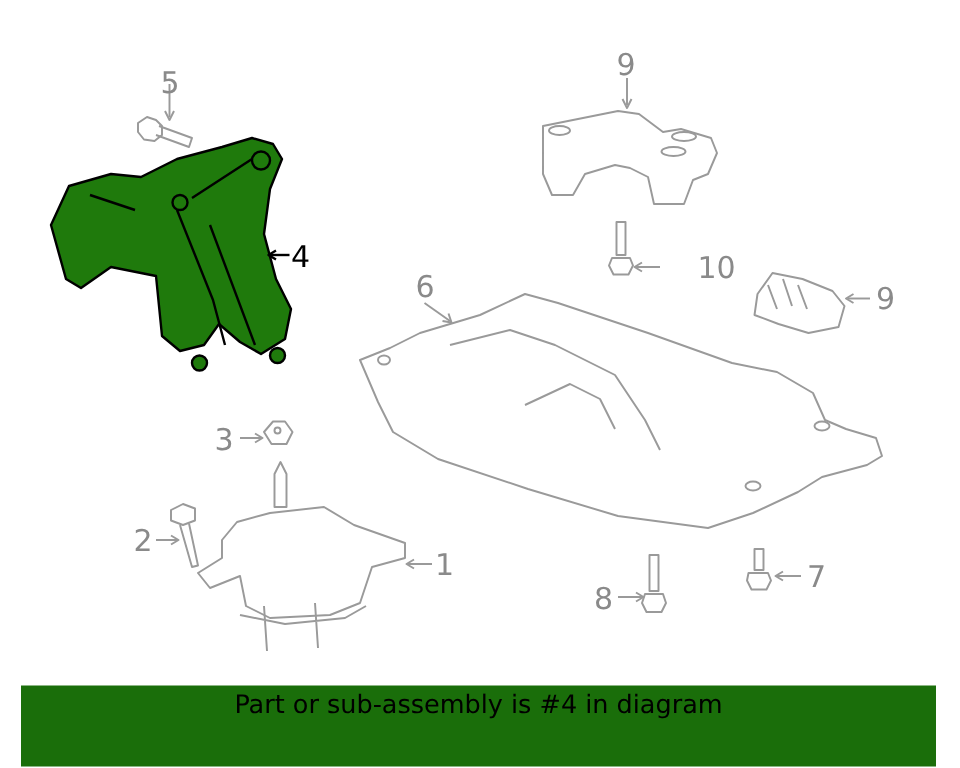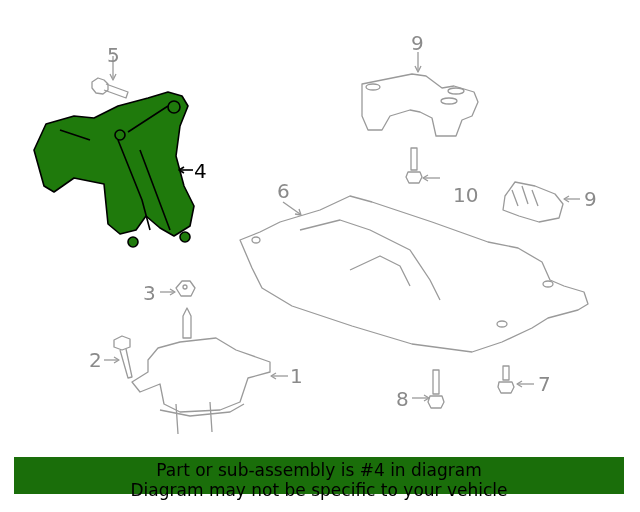--- a/index.html
+++ b/index.html
@@ -1,20 +1,20 @@
 <!DOCTYPE html>
 <html><head>
 <meta charset="utf-8">
 <style>
   html, body { margin: 0; padding: 0; background: #ffffff; }
   body { width: 640px; height: 512px; position: relative; overflow: hidden; font-family: "DejaVu Sans", sans-serif; }
   #diagram { position: absolute; left: 0; top: 0; width: 640px; height: 512px; }
   .callout { position: absolute; font-size: 20px; color: #8a8a8a; line-height: 1; }
   .callout.active { color: #000000; }
-  #banner { position: absolute; left: 14px; top: 457px; width: 610px; height: 37px; background: #1a6e0a; color: #000; text-align: center; font-size: 17px; line-height: 20px; padding-top: 3px; box-sizing: border-box; }
+  #banner { position: absolute; left: 14px; top: 457px; width: 610px; height: 54px; background: #1a6e0a; color: #000; text-align: center; font-size: 17px; line-height: 20px; padding-top: 3px; box-sizing: border-box; }
   #banner div { white-space: nowrap; }
 </style>
 </head>
 <body>
 
 <svg id="diagram" viewBox="0 0 640 512" xmlns="http://www.w3.org/2000/svg">
   <g fill="none" stroke="#9a9a9a" stroke-width="1.3" stroke-linejoin="round">
 
     <g>
       <path d="M92 82 l6 -4 l6 2 l4 4 l0 6 l-5 4 l-7 -1 l-4 -5 z"></path>
@@ -102,25 +102,24 @@
     <circle cx="185" cy="237" r="5" fill="#1f7a0c"></circle>
     <path fill="none" d="M118 140 l24 60 l8 30 M128 132 l40 -26 M140 150 l30 80 M60 130 l30 10"></path>
     <line x1="180" y1="170" x2="193" y2="170"></line>
     <path d="M184 167 l-5 3 l5 3" fill="none"></path>
   </g>
 </svg>
 
 <span class="callout" style="left:107px;top:45px;">5</span>
 <span class="callout" style="left:411px;top:33px;">9</span>
 <span class="callout active" style="left:194px;top:161px;">4</span>
-<span class="callout" style="left:453px;top:168px;margin-top:17px;">10</span>
+<span class="callout" style="left:465px;top:168px;">10</span>
 <span class="callout" style="left:277px;top:181px;">6</span>
 <span class="callout" style="left:584px;top:189px;">9</span>
 <span class="callout" style="left:143px;top:283px;">3</span>
 <span class="callout" style="left:89px;top:350px;">2</span>
 <span class="callout" style="left:290px;top:366px;">1</span>
 <span class="callout" style="left:538px;top:374px;">7</span>
 <span class="callout" style="left:396px;top:389px;">8</span>
 
 <div id="banner">
   <div>Part or sub-assembly is #4 in diagram</div>
-  <div>Diagram may not be specific to your vehicle</div>
 </div>
 
 </body></html>

